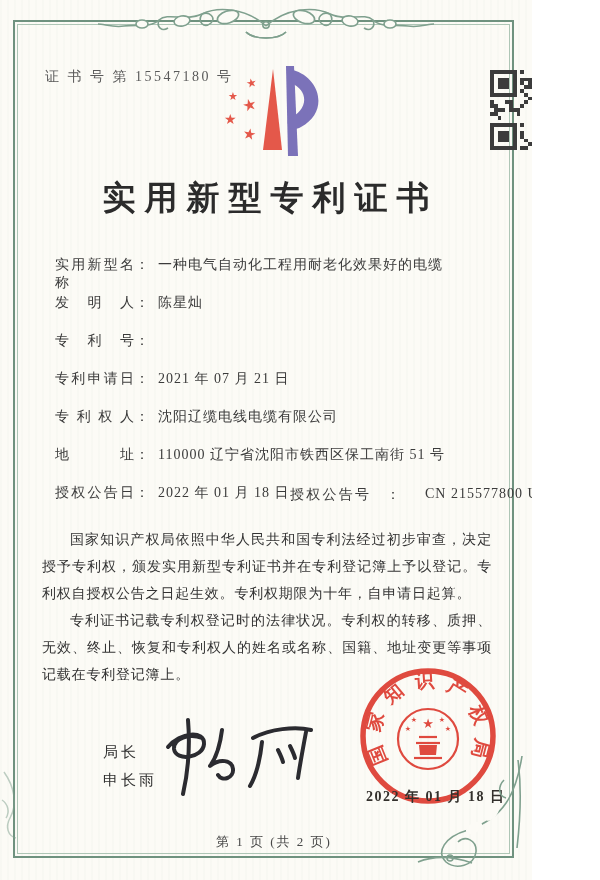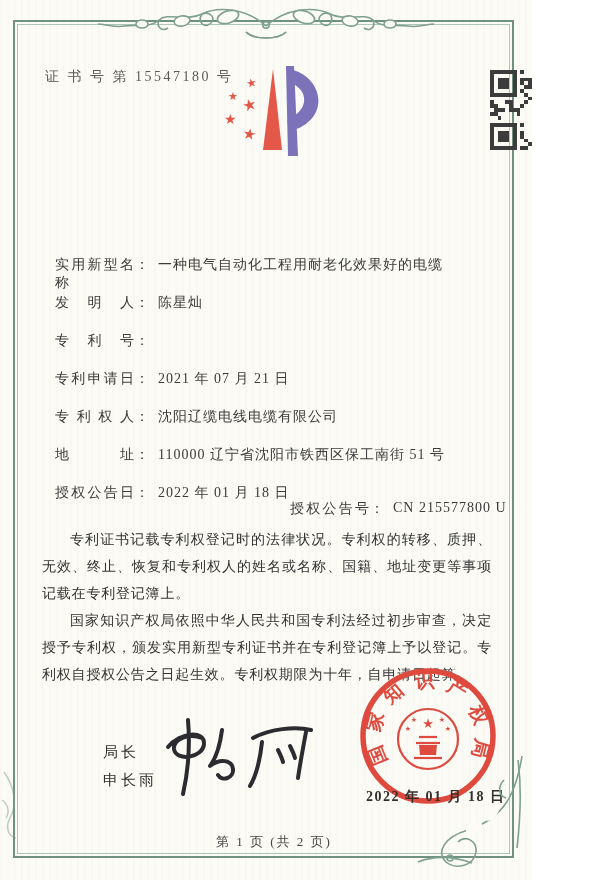--- a/index.html
+++ b/index.html
@@ -22,21 +22,21 @@
   
   .frame{position:absolute;left:13px;top:20px;right:18px;bottom:22px;border:2px solid var(--frame_green);pointer-events:none;}
   .frame-inner{position:absolute;left:2px;top:2px;right:2px;bottom:2px;border:1px solid var(--frame_green_light);}
   .cert-no{position:absolute;left:45px;top:68px;font-size:14px;letter-spacing:2.5px;color:#5a5a5a;}
   .logo{position:absolute;left:50%;top:56px;transform:translateX(-50%);}
   .qr{position:absolute;left:490px;top:70px;fill:#3c3c3c;}
   .title{position:absolute;left:0;right:0;top:176px;text-align:center;font-size:33px;letter-spacing:9px;text-indent:9px;color:#2b2b2b;font-weight:600;}
   .fields{position:absolute;left:55px;top:256px;right:30px;}
   .field-row{position:relative;display:flex;align-items:baseline;height:24px;margin-bottom:14px;font-size:14px;letter-spacing:1px;color:#3b3b3b;}
   .fgroup{display:flex;align-items:flex-start;}
-  .fgroup2{position:absolute;left:235px;top:16px;}
+  .fgroup2{position:absolute;left:235px;top:2px;gap:16px;}
   .flabel{display:inline-block;width:80px;text-align:justify;text-align-last:justify;text-justify:inter-character;}
   .fcolon{margin-right:8px;}
   .fvalue{white-space:nowrap;}
   .body-text{position:absolute;left:42px;right:40px;top:526px;}
   .body-text p{margin:0;text-indent:2em;font-size:14px;line-height:27px;letter-spacing:.8px;color:#333;text-align:justify;}
   .signer{position:absolute;left:55px;top:738px;font-size:15px;line-height:28px;letter-spacing:3px;color:#2f2f2f;margin-left:48px;}
   .signature{position:absolute;left:150px;top:712px;}
   .signature path{stroke:#2b2b30;stroke-width:4;fill:none;stroke-linecap:round;stroke-linejoin:round;}
   .seal{position:absolute;left:359px;top:667px;}
   .seal .ring{fill:none;stroke:var(--seal_red);stroke-width:5.5;}
@@ -295,20 +295,21 @@
       <rect x="18" y="19" width="1" height="1"></rect>
       <rect x="19" y="19" width="1" height="1"></rect>
       <rect x="8" y="20" width="1" height="1"></rect>
       <rect x="9" y="20" width="1" height="1"></rect>
       <rect x="12" y="20" width="1" height="1"></rect>
       <rect x="16" y="20" width="1" height="1"></rect>
       <rect x="17" y="20" width="1" height="1"></rect>
       <rect x="20" y="20" width="1" height="1"></rect>
     </svg>
 
+  <div class="title">实用新型专利证书</div>
 
   <div class="fields">
     <div class="field-row">
       <span class="flabel">实用新型名称</span>
         <span class="fcolon">：</span>
         <span class="fvalue">一种电气自动化工程用耐老化效果好的电缆</span>
     </div>
     <div class="field-row">
       <span class="flabel">发明人</span>
         <span class="fcolon">：</span>
@@ -341,22 +342,22 @@
       </span>
       <span class="fgroup fgroup2">
         <span class="flabel">授权公告号</span>
           <span class="fcolon">：</span>
           <span class="fvalue">CN 215577800 U</span>
       </span>
     </div>
   </div>
 
   <div class="body-text">
+    <p>国家知识产权局依照中华人民共和国专利法经过初步审查，决定授予专利权，颁发实用新型专利证书并在专利登记簿上予以登记。专利权自授权公告之日起生效。专利权期限为十年，自申请日起算。</p>
     <p>专利证书记载专利权登记时的法律状况。专利权的转移、质押、无效、终止、恢复和专利权人的姓名或名称、国籍、地址变更等事项记载在专利登记簿上。</p>
-    <p>国家知识产权局依照中华人民共和国专利法经过初步审查，决定授予专利权，颁发实用新型专利证书并在专利登记簿上予以登记。专利权自授权公告之日起生效。专利权期限为十年，自申请日起算。</p>
   </div>
 
   <div class="signer">
     <div>局长</div>
     <div>申长雨</div>
   </div>
 
   <svg class="signature" width="175" height="90" viewBox="0 0 175 90">
     <path d="M18,35 C30,20 55,18 54,32 C53,46 26,50 24,37 C23,26 40,21 52,26"></path>
     <path d="M38,8 C40,32 38,60 33,82"></path>

